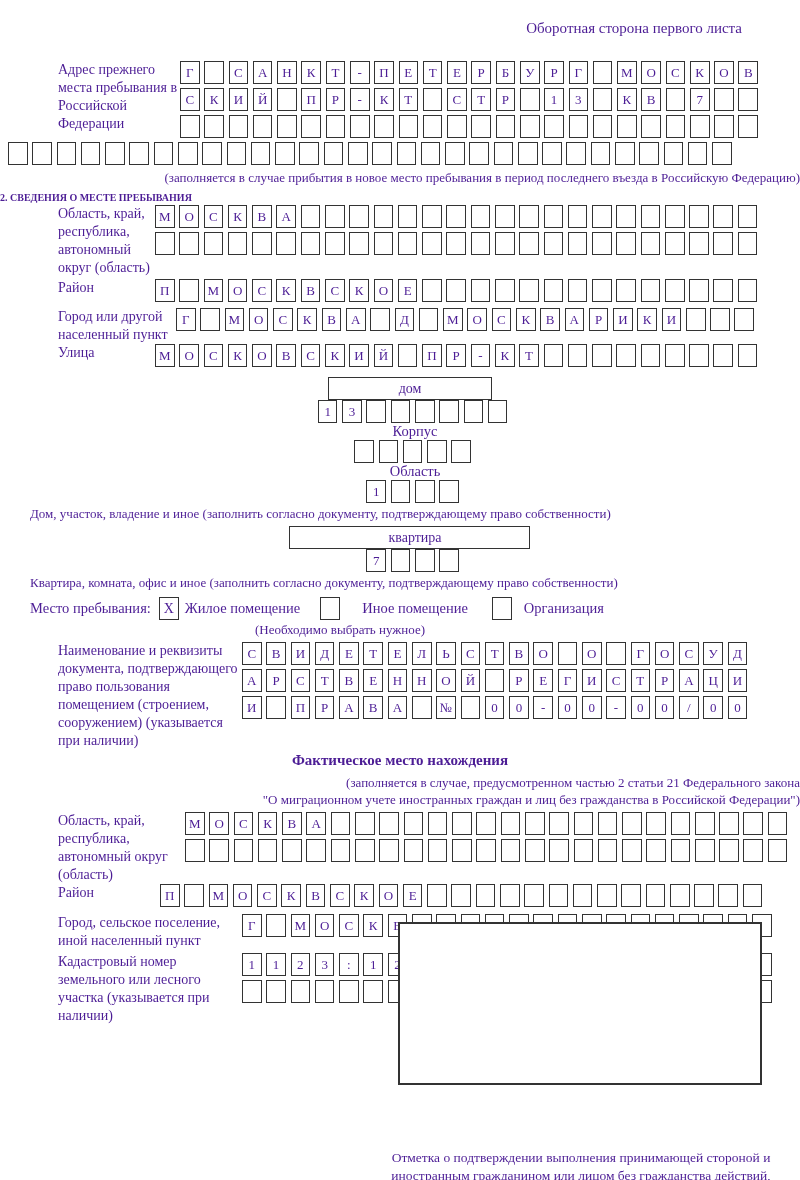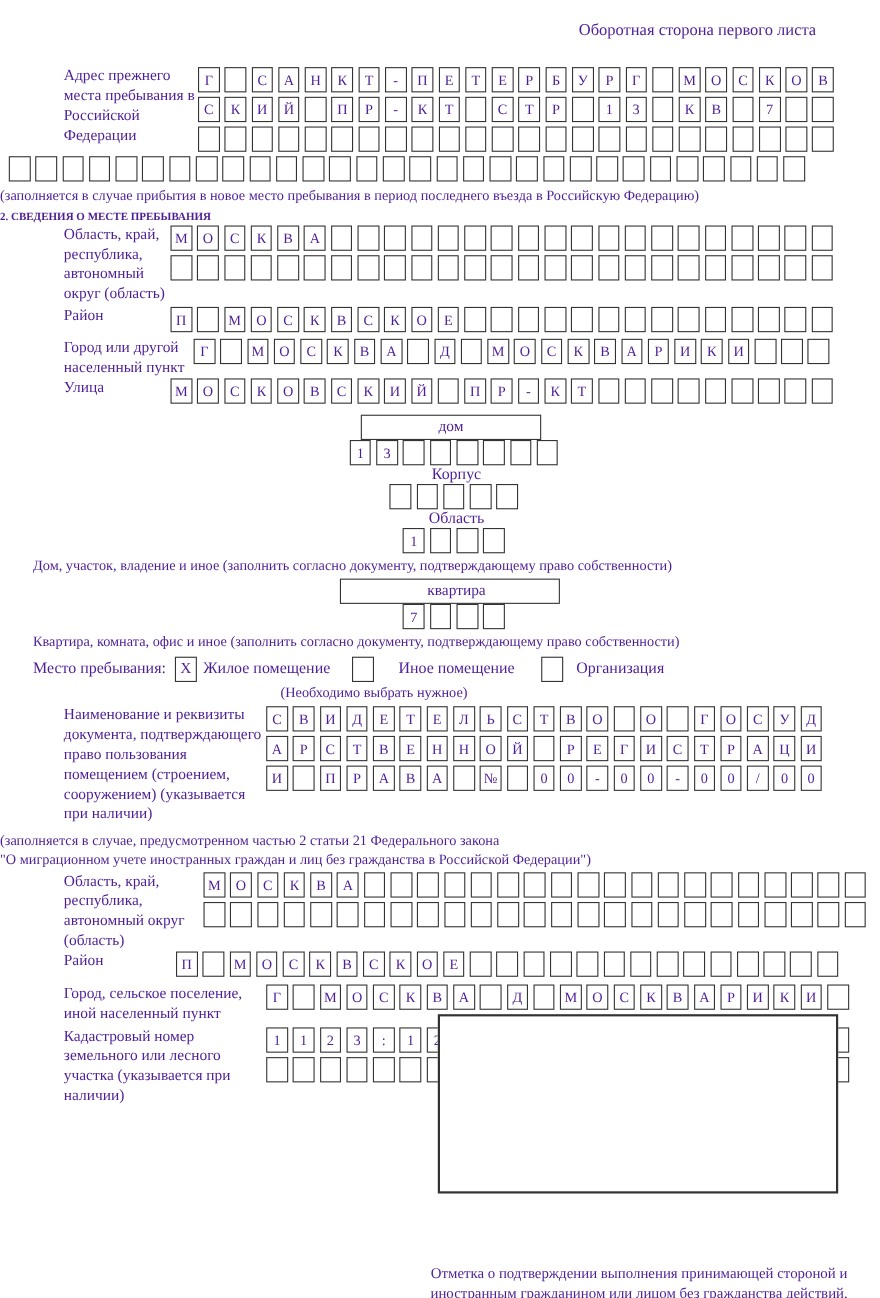--- a/index.html
+++ b/index.html
@@ -23,34 +23,34 @@
   .cellrow{display:flex;flex-wrap:nowrap;margin-bottom:4px;}
   .cell{
     box-sizing:border-box;flex:0 0 auto;
     width:19.6px;height:23px;margin-right:4.7px;
     border:1.6px solid #333;
     display:flex;align-items:center;justify-content:center;
     font-size:13px;line-height:1;
   }
   .fullrow{margin-left:8px;margin-top:0;}
   .note{font-size:13px;line-height:17px;}
-  .note-center{text-align:left;margin-top:4px;}
+  .note-center{text-align:right;margin-top:4px;}
   .note-left{margin-left:30px;margin-top:2px;}
   .sec-title{margin:6px 0 2px 0;text-align:left;font-size:10px;font-weight:bold;}
   .sub-title{margin:2px 0 0 0;text-align:center;font-size:15px;font-weight:bold;}
   .mt2{margin-top:2px;} .mt3{margin-top:3px;} .mt4{margin-top:4px;}
   .mt5{margin-top:5px;} .mt6{margin-top:6px;} .mt24{margin-top:24px;}
   .inline-row{display:flex;align-items:center;margin-left:30px;flex-direction:column;}
   .label-box{
     box-sizing:border-box;border:1.6px solid #333;height:23px;
     display:flex;align-items:center;justify-content:center;
     font-size:14px;flex:0 0 auto;
   }
   .house-box{width:164px;margin-right:10px;}
-  .apt-box{width:200px;margin-right:12px;padding-left:12px;}
+  .apt-box{width:241px;margin-right:12px;padding-left:12px;}
   .small-label{font-size:14.5px;margin:0 6px 0 6px;flex:0 0 auto;}
   .chk{
     box-sizing:border-box;width:20px;height:23px;border:1.6px solid #333;
     display:inline-flex;align-items:center;justify-content:center;
     font-size:14px;flex:0 0 auto;
   }
   .stay-row{display:flex;align-items:center;margin-left:30px;margin-top:6px;font-size:14.5px;}
   .stay-label{flex:0 0 auto;}
   .stay-opt{display:flex;align-items:center;flex:0 0 auto;}
   .gap8{margin-left:8px;} .gap12{margin-left:12px;} .gap14{margin-left:14px;gap:16px;}
@@ -469,20 +469,21 @@
           <span class="cell">-</span>
           <span class="cell">0</span>
           <span class="cell">0</span>
           <span class="cell">/</span>
           <span class="cell">0</span>
           <span class="cell">0</span>
         </div>
     </div>
   </div>
 
+  <div class="sub-title">Фактическое место нахождения</div>
   <div class="note note-center mt5">(заполняется в случае, предусмотренном частью 2 статьи 21 Федерального закона</div>
   <div class="note note-center" style="margin-top:0;">"О миграционном учете иностранных граждан и лиц без гражданства в Российской Федерации")</div>
 
   <div class="group mt4">
     <div class="side-label w-fregion">Область, край, республика, автономный округ (область)</div>
     <div class="rows">
       <div class="cellrow">
           <span class="cell">М</span>
           <span class="cell">О</span>
           <span class="cell">С</span>

